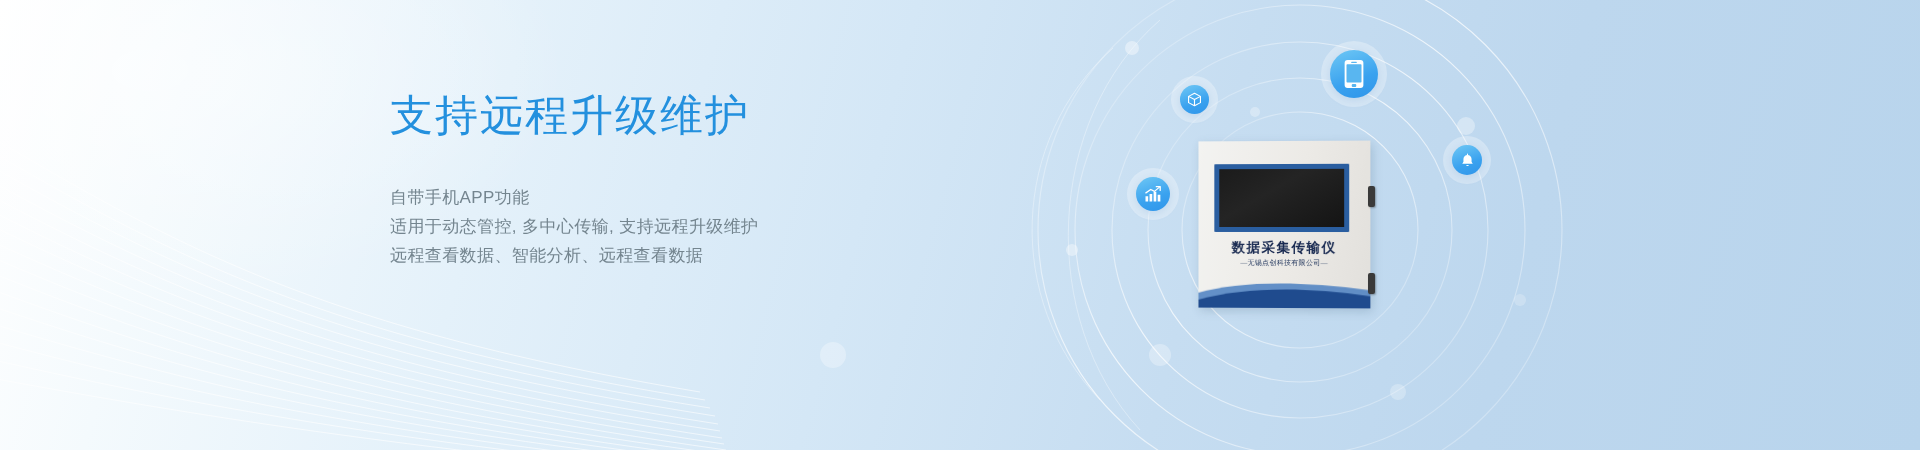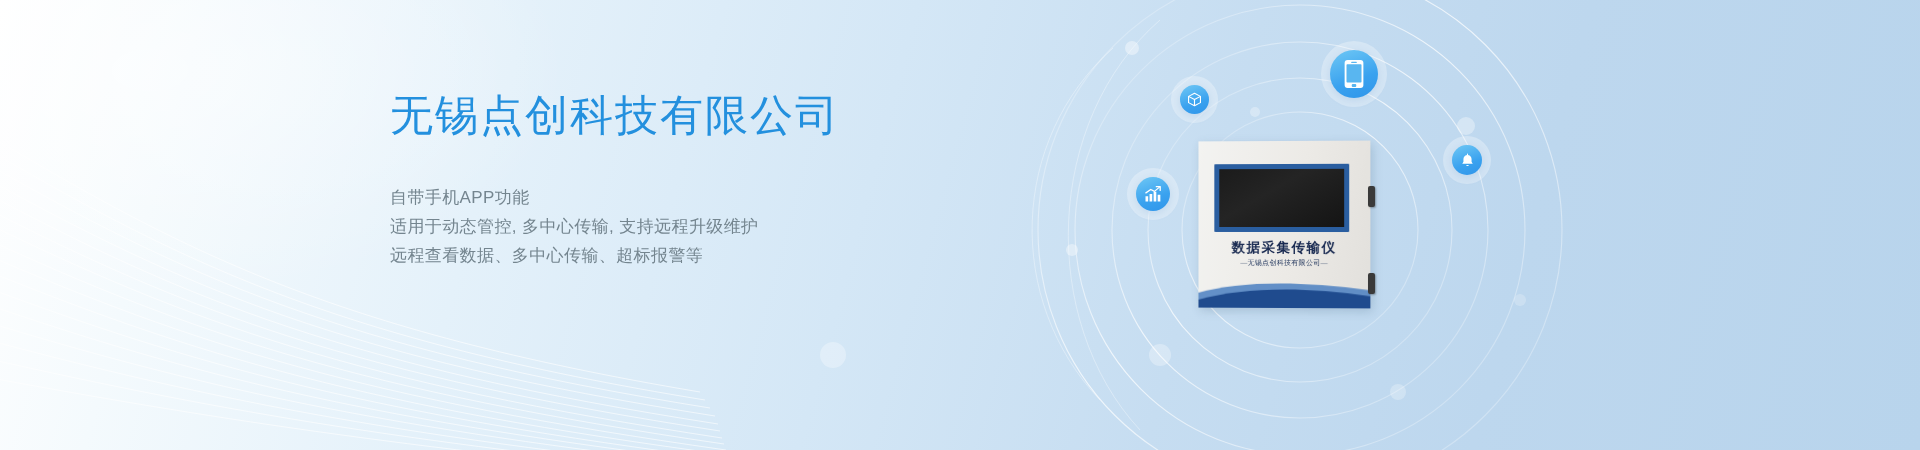--- a/index.html
+++ b/index.html
@@ -210,25 +210,25 @@
       <circle cx="1072" cy="250" r="6" opacity="0.38"></circle>
       <circle cx="1160" cy="355" r="11" opacity="0.30"></circle>
       <circle cx="833" cy="355" r="13" opacity="0.30"></circle>
       <circle cx="1398" cy="392" r="8" opacity="0.26"></circle>
       <circle cx="1255" cy="112" r="5" opacity="0.30"></circle>
       <circle cx="1520" cy="300" r="6" opacity="0.22"></circle>
     </g>
   </svg>
 
   <div class="text-block">
-    <h1 class="title">无锡点创科技有限公司</h1>
+    <h1 class="title">支持远程升级维护</h1>
 
     <div class="sub-line">自带手机APP功能</div>
     <div class="sub-line">适用于动态管控, 多中心传输, 支持远程升级维护</div>
-    <div class="sub-line">远程查看数据、多中心传输、超标报警等</div>
+    <div class="sub-line">远程查看数据、智能分析、远程查看数据</div>
   </div>
 
   <div class="device">
     <div class="device-body">
 
       <div class="device-screen-frame">
         <div class="device-screen"></div>
       </div>
 
       <div class="device-label">数据采集传输仪</div>

